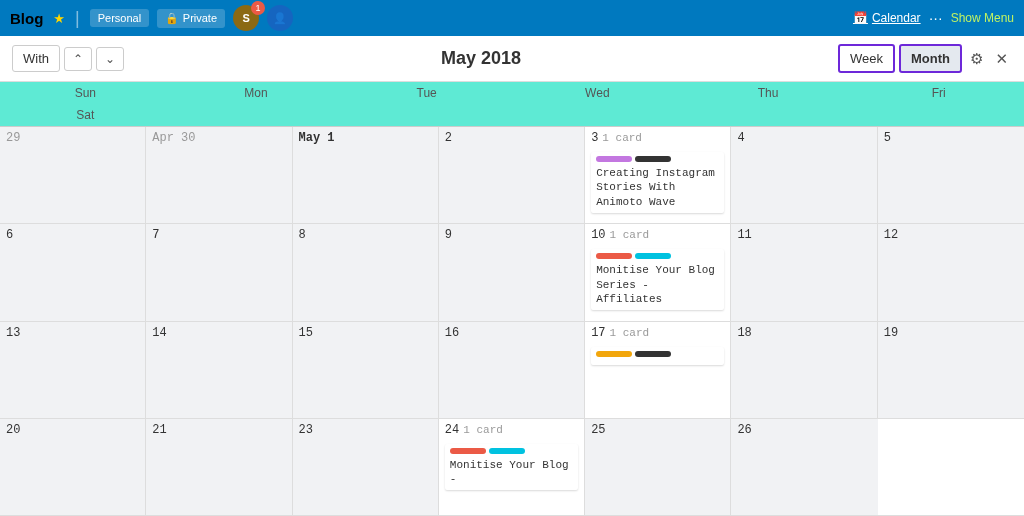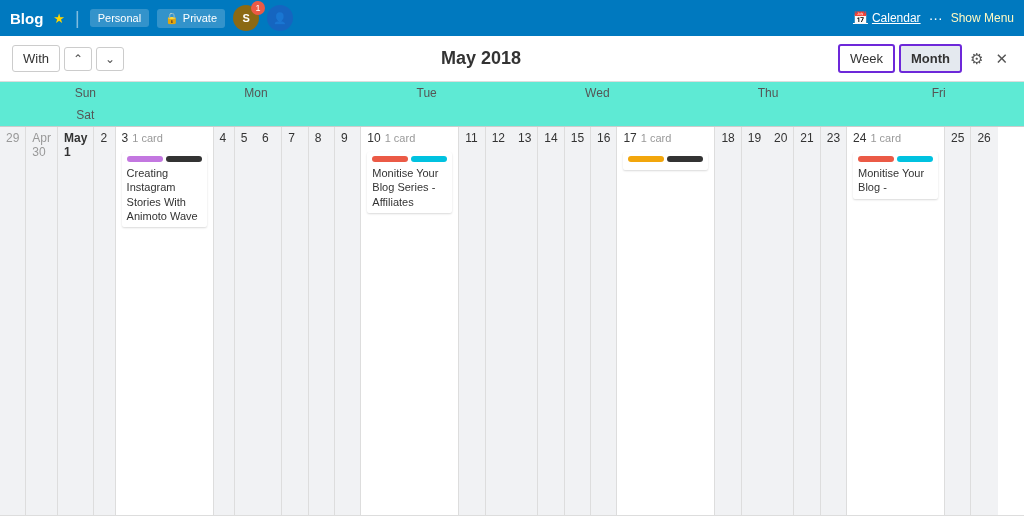--- a/index.html
+++ b/index.html
@@ -8,21 +8,21 @@
     
     .top-bar {
       background: #0079bf;
       height: 36px;
       display: flex;
       align-items: center;
       padding: 0 10px;
       gap: 8px;
     }
     .top-bar-brand {
-      color: #ffffff;
+      color: #000000;
       font-weight: bold;
       font-size: 15px;
       margin-right: 2px;
     }
     .top-bar-star {
       color: #ffd700;
       font-size: 13px;
     }
     .top-bar-divider {
       color: rgba(255,255,255,0.5);
@@ -47,21 +47,21 @@
     }
     .top-bar-calendar-link {
       color: #fff;
       font-size: 12px;
       text-decoration: underline;
       display: flex;
       align-items: center;
       gap: 4px;
     }
     .top-bar-show-menu {
-      color: #fef9c3;
+      color: #bef264;
       font-size: 12px;
       display: flex;
       align-items: center;
       gap: 4px;
     }
     .avatar {
       width: 26px;
       height: 26px;
       border-radius: 50%;
       background: #8b4513;
@@ -174,22 +174,23 @@
     }
     .day-header {
       text-align: center;
       padding: 4px 0;
       font-size: 12px;
       color: #555;
       font-weight: 500;
     }
     .weeks-container {
       display: flex;
-      flex-direction: row;
+      flex-direction: column;
       flex: 1;
+      font-family: Liberation Mono, monospace;
     }
     .week-row {
       display: grid;
       grid-template-columns: repeat(7, 1fr);
       flex: 1;
       border-bottom: 1px solid #ddd;
     }
     .day-cell {
       border-right: 1px solid #ddd;
       padding: 4px 6px;

